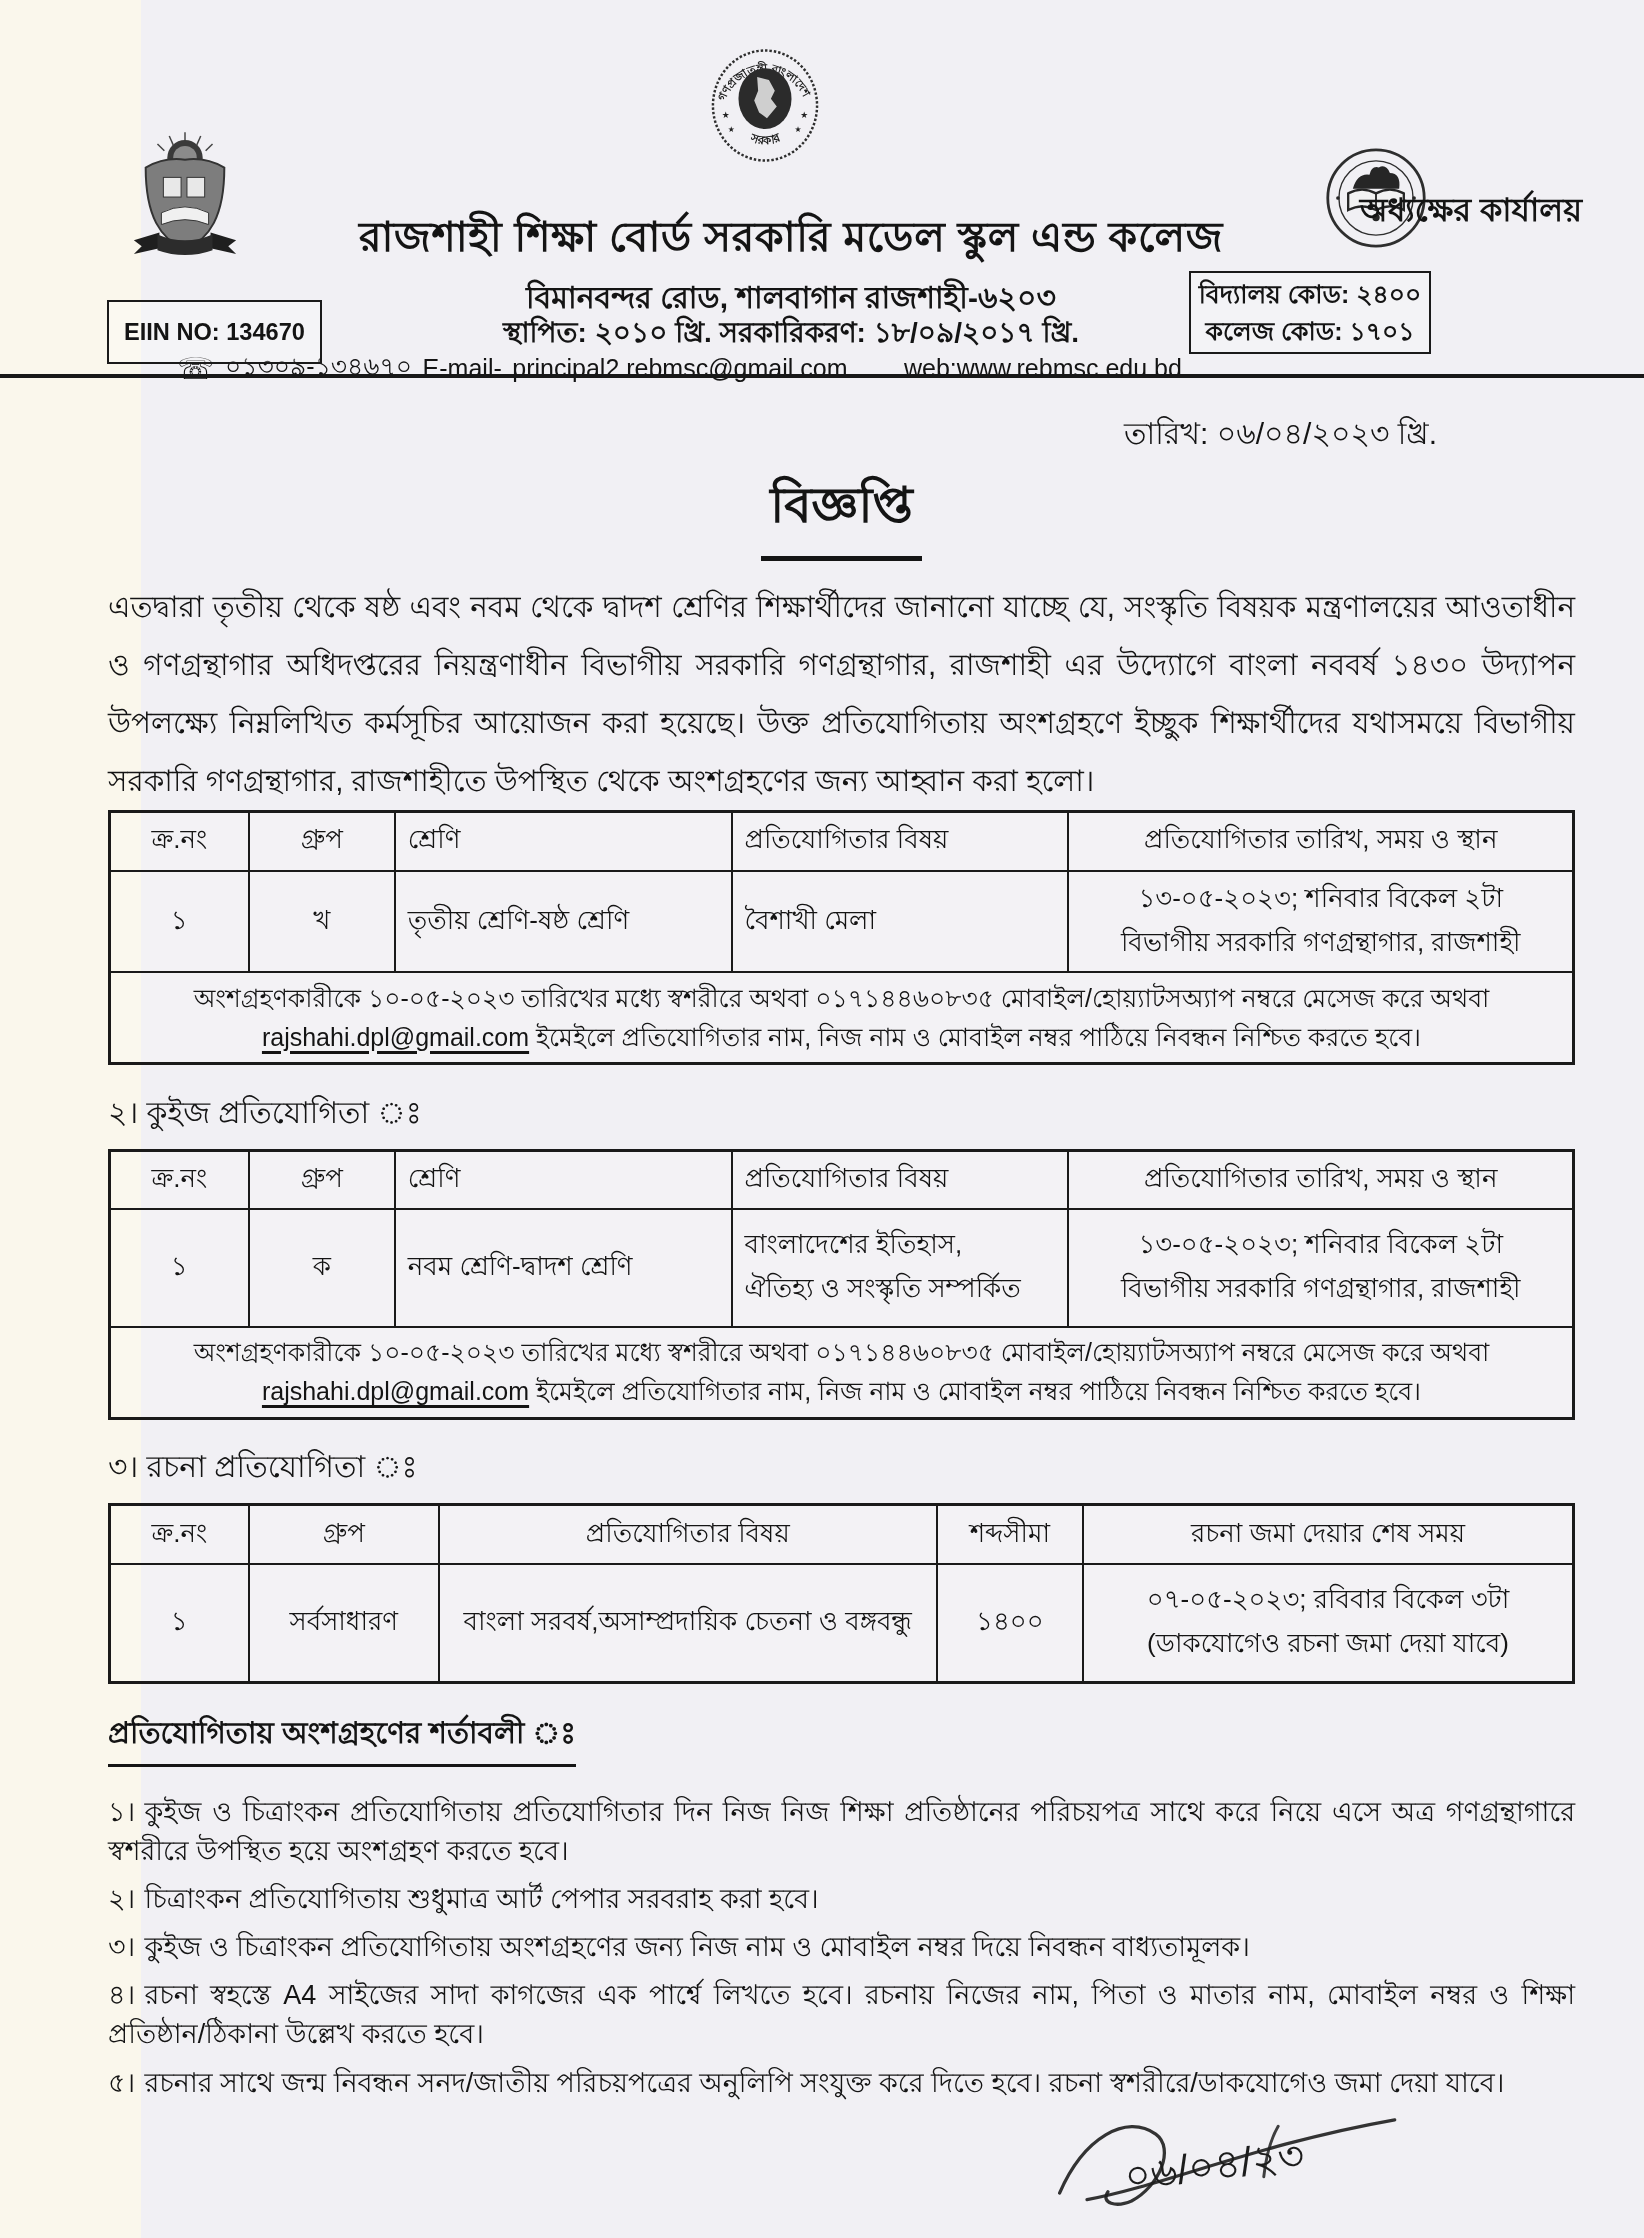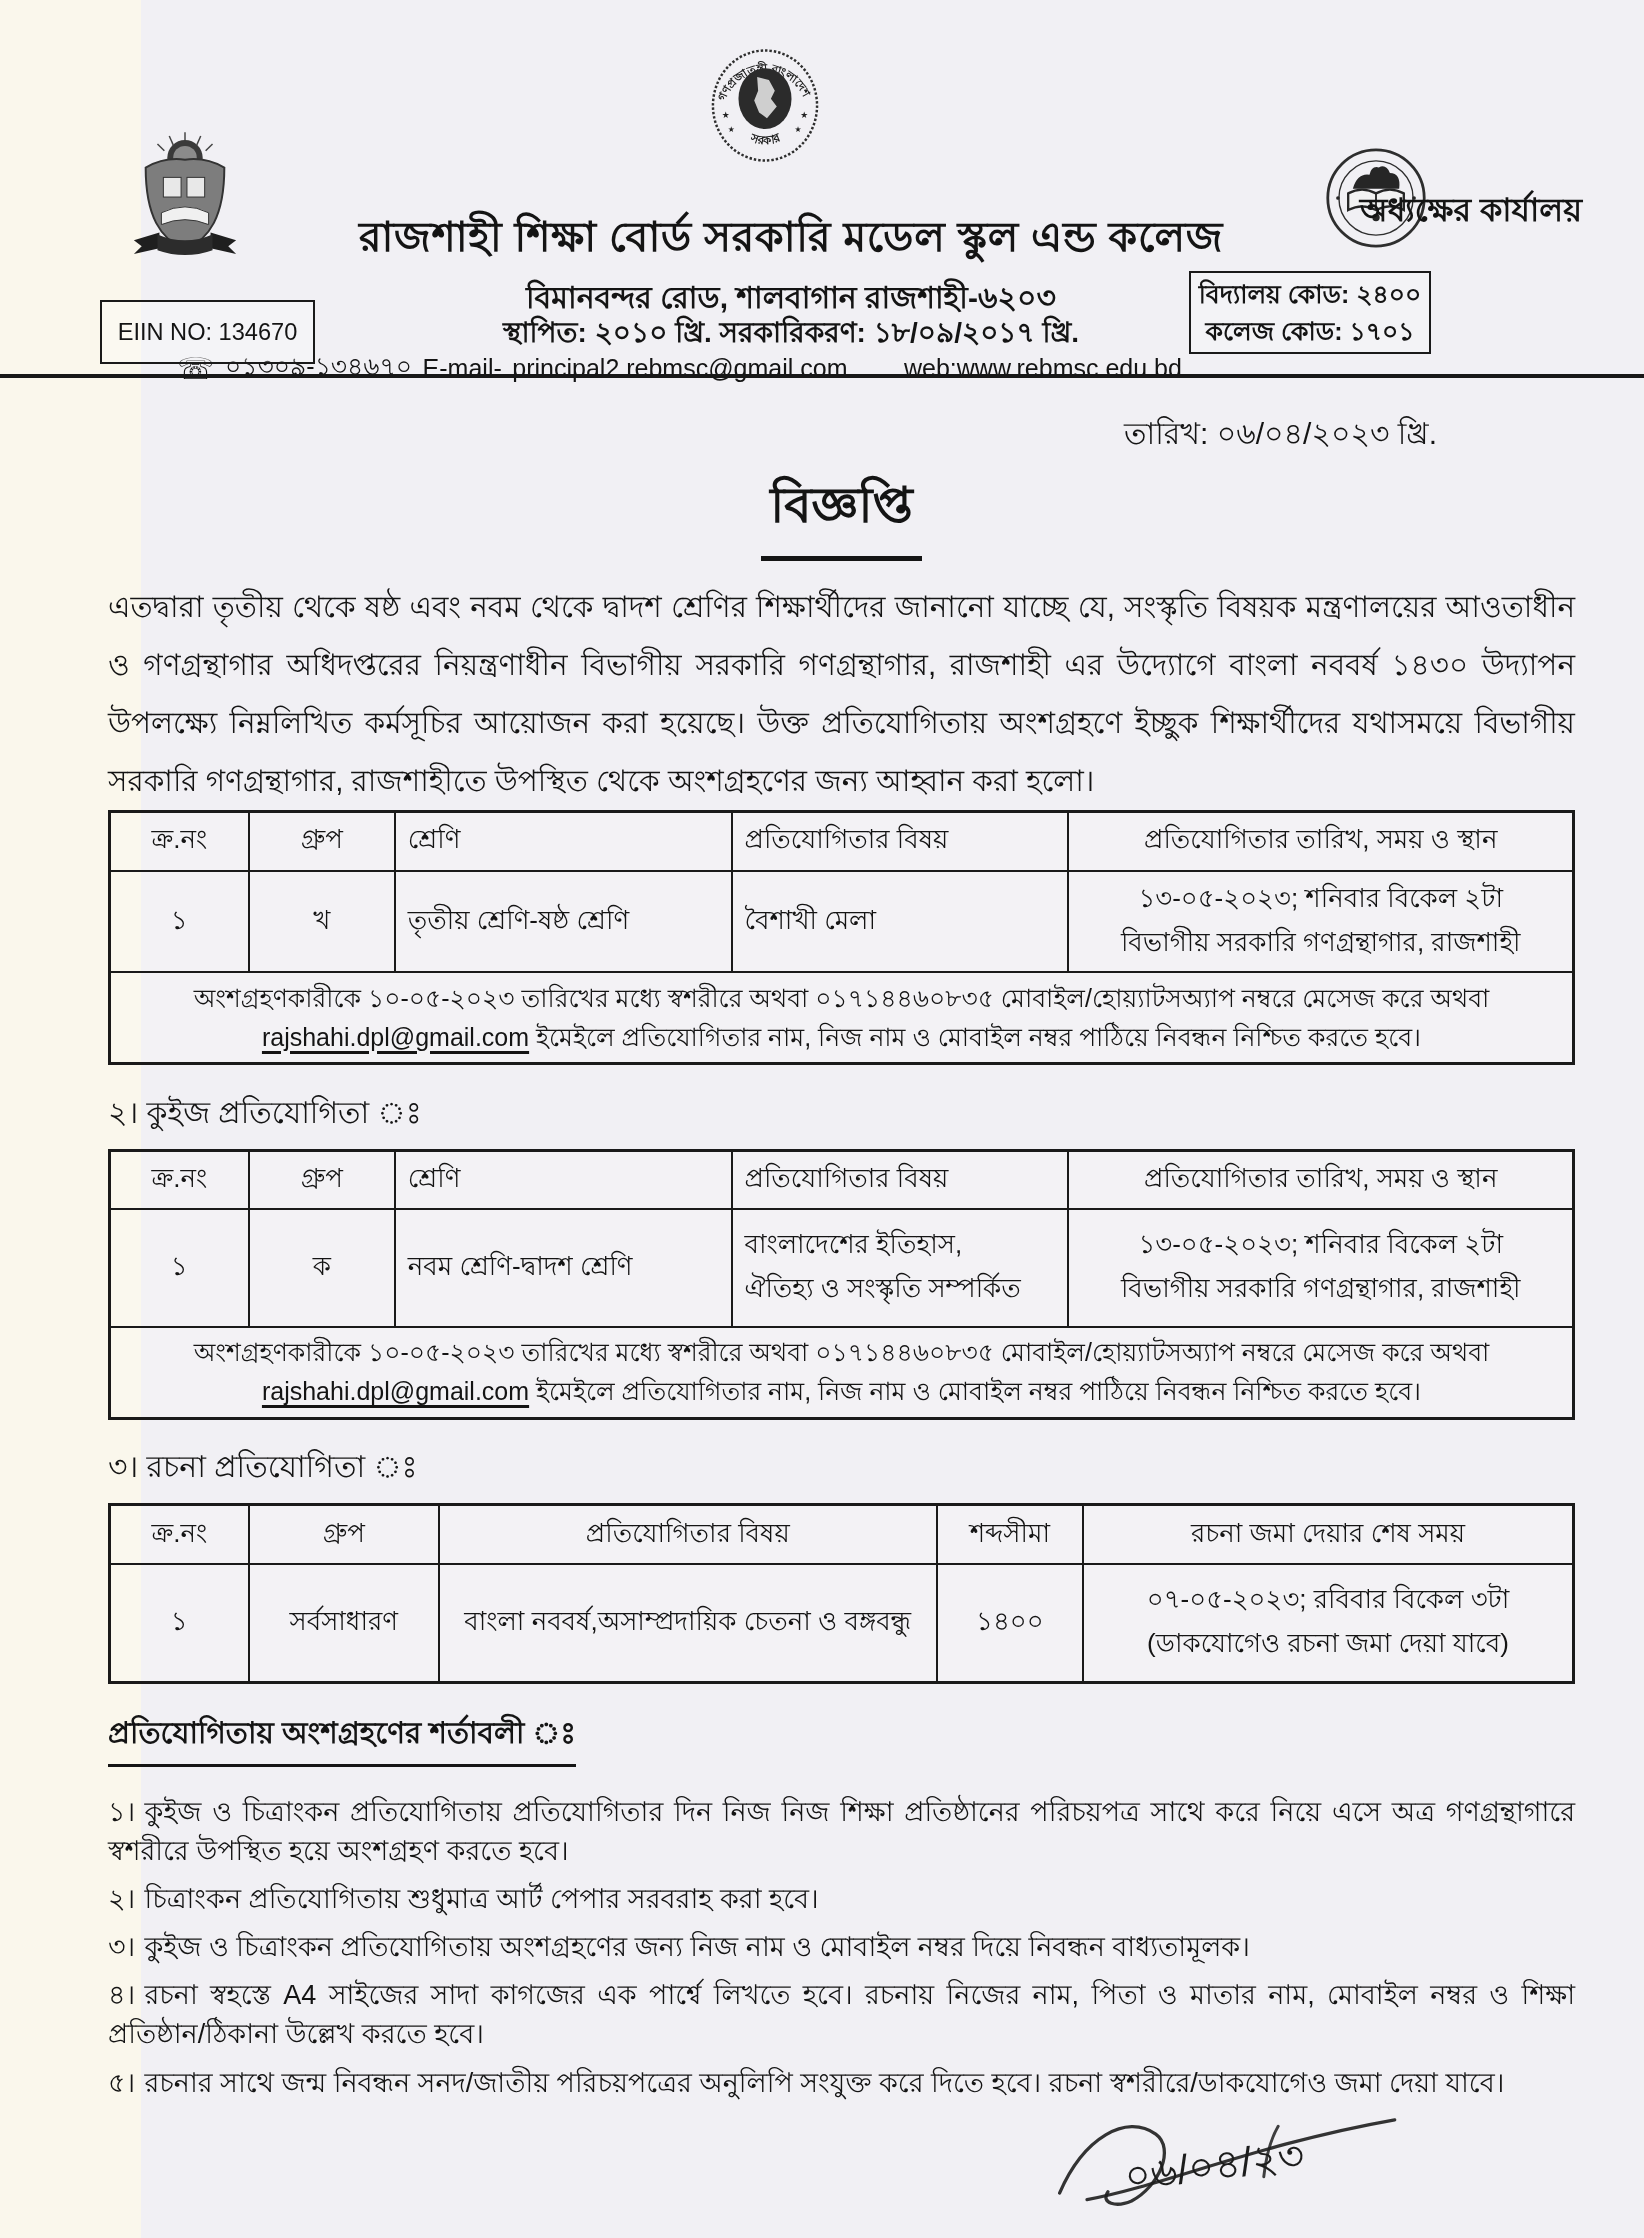--- a/index.html
+++ b/index.html
@@ -23,23 +23,23 @@
   .contact-line{
     position:absolute;top:347px;left:0;width:1359px;
     display:flex;justify-content:center;align-items:center;gap:10.5px;
     font-size:25px;
   }
   .phone-glyph{font-size:30px;line-height:1;}
   .email-underline{text-underline-offset:5.3px;text-decoration-thickness:2px;}
   .web-part{margin-left:46px;}
   .crest{position:absolute;left:126px;top:130px;width:118px;height:138px;}
   .eiin-box{
-    position:absolute;left:100px;top:300px;width:211px;height:60px;
+    position:absolute;left:107px;top:300px;width:211px;height:60px;
     border:2.6px solid #1a1a1a;display:flex;align-items:center;justify-content:center;
-    font-size:23.6px;font-weight:normal;background:rgba(255,255,255,0.25);
+    font-size:23.6px;font-weight:bold;background:rgba(255,255,255,0.25);
   }
   .college-seal{position:absolute;left:1325px;top:147px;width:102px;height:102px;}
   .codes-box{
     position:absolute;left:1189px;top:271px;width:238px;height:79px;
     border:2.6px solid #1a1a1a;display:flex;flex-direction:column;align-items:center;justify-content:center;
     font-size:25px;font-weight:bold;line-height:1.45;background:rgba(255,255,255,0.2);
   }
   .header-rule{position:absolute;left:0;top:374px;width:1645px;height:3.9px;background:#181818;}
   
   .main{position:absolute;top:394px;left:108px;width:1467px;}
@@ -255,21 +255,21 @@
         <tr>
       <th>ক্র.নং</th>
       <th>গ্রুপ</th>
       <th>প্রতিযোগিতার বিষয়</th>
       <th>শব্দসীমা</th>
       <th>রচনা জমা দেয়ার শেষ সময়</th>
     </tr>
     <tr>
       <td class="row-tall">১</td>
       <td class="row-tall">সর্বসাধারণ</td>
-      <td class="row-tall">বাংলা নববর্ষ,অসাম্প্রদায়িক চেতনা ও বঙ্গবন্ধু</td>
+      <td class="row-tall">বাংলা সরবর্ষ,অসাম্প্রদায়িক চেতনা ও বঙ্গবন্ধু</td>
       <td class="row-tall">১৪০০</td>
       <td class="row-tall two-line">
         <span>০৭-০৫-২০২৩; রবিবার বিকেল ৩টা</span>
         <span>(ডাকযোগেও রচনা জমা দেয়া যাবে)</span>
       </td>
     </tr>
   </tbody>
     </table>
 
   <div class="cond-heading-wrap">

